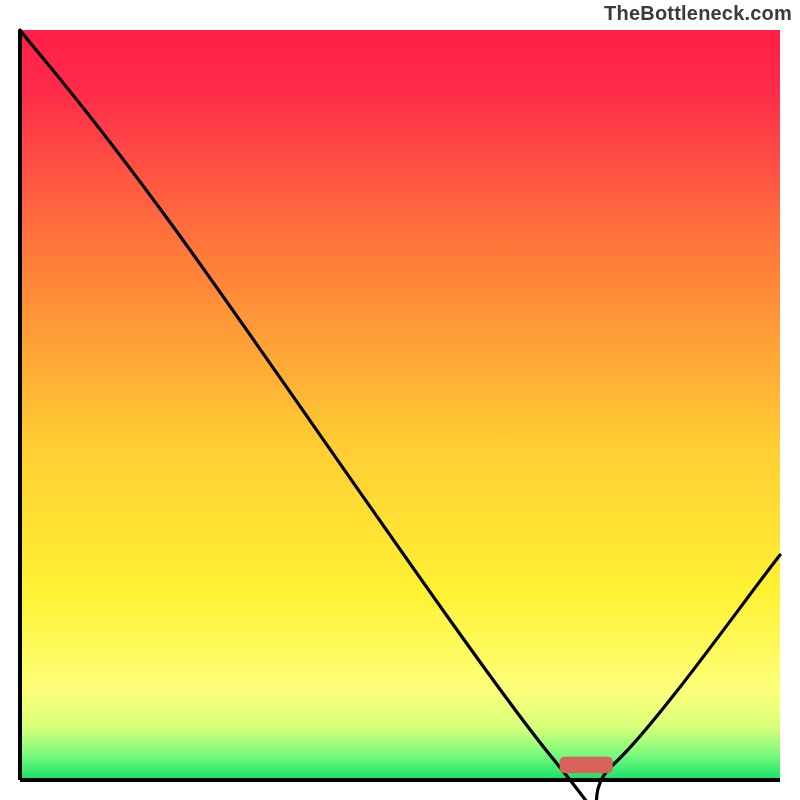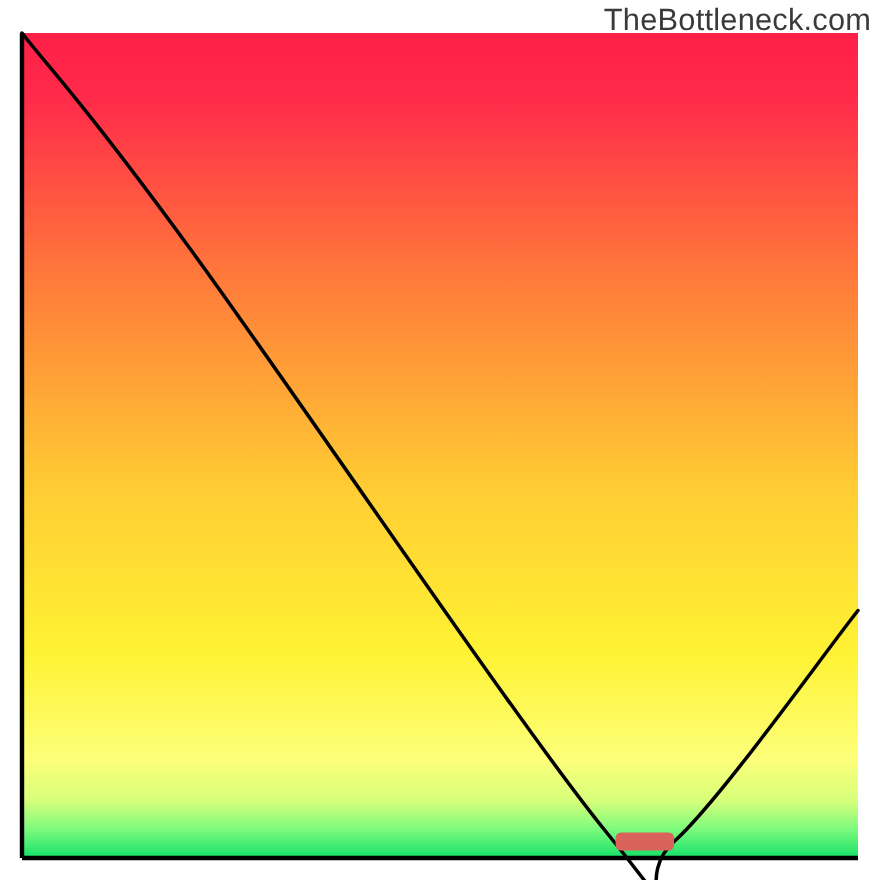--- a/index.html
+++ b/index.html
@@ -13,22 +13,22 @@
   .chart-container {
     position: relative;
     width: 800px;
     height: 800px;
   }
   .watermark {
     position: absolute;
     top: 2px;
     right: 8px;
     font-family: Arial, Helvetica, sans-serif;
-    font-size: 28px;
-    font-weight: normal;
+    font-size: 20px;
+    font-weight: bold;
     color: #3a3a3a;
     letter-spacing: 0.2px;
   }
   svg {
     display: block;
   }
 </style>
 </head>
 <body>
 

